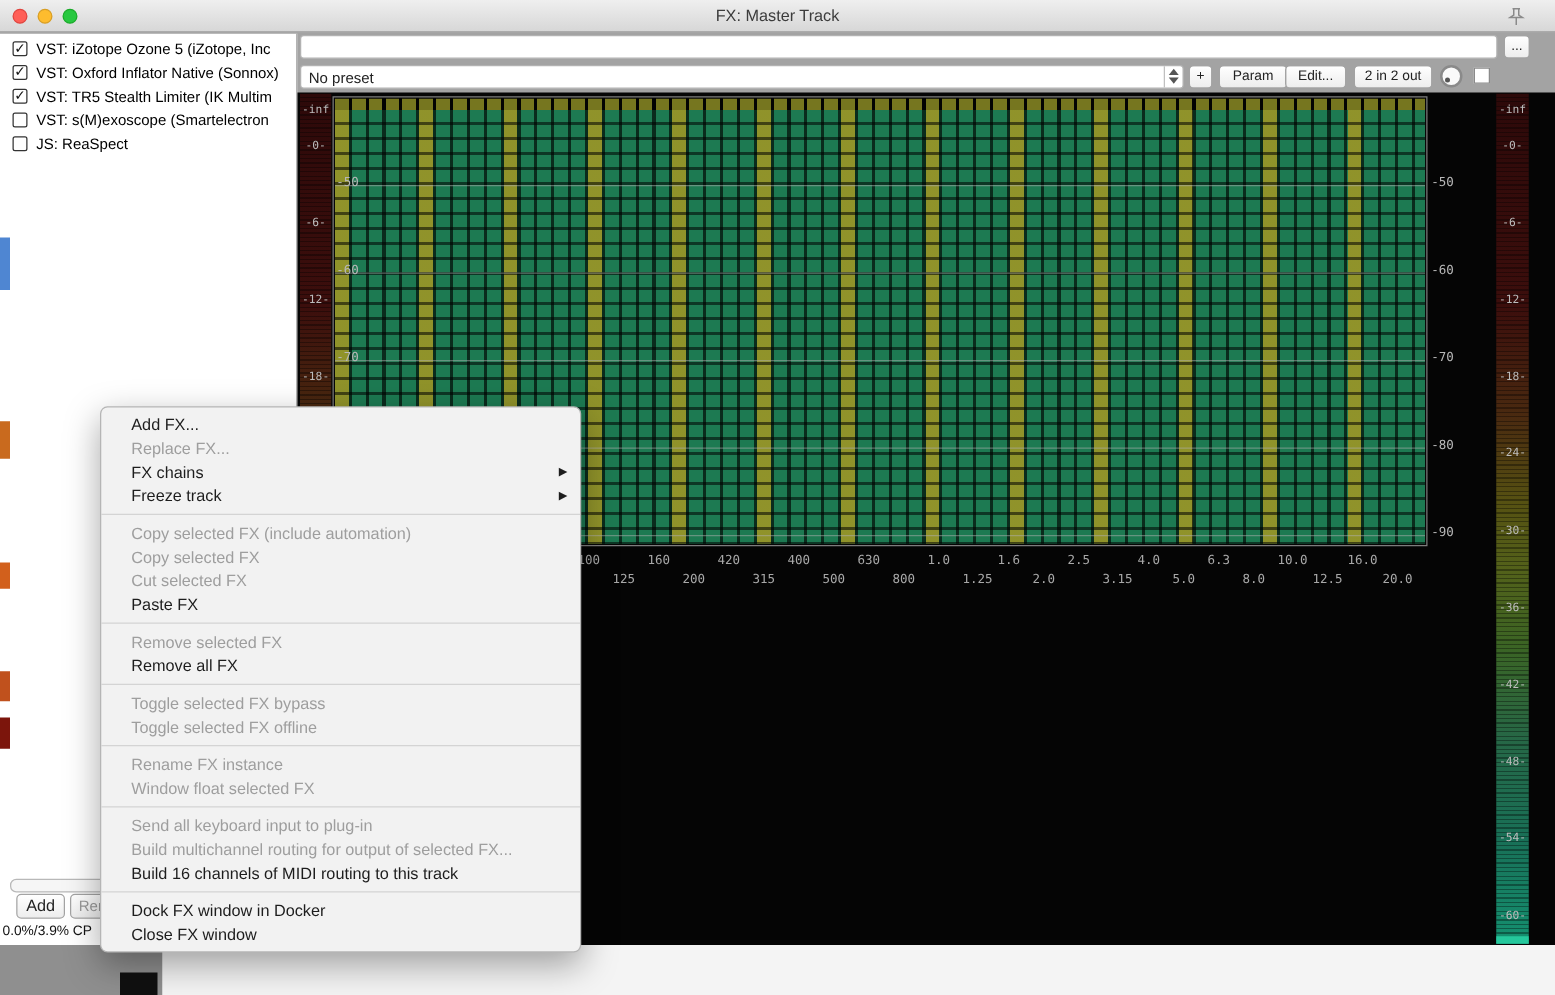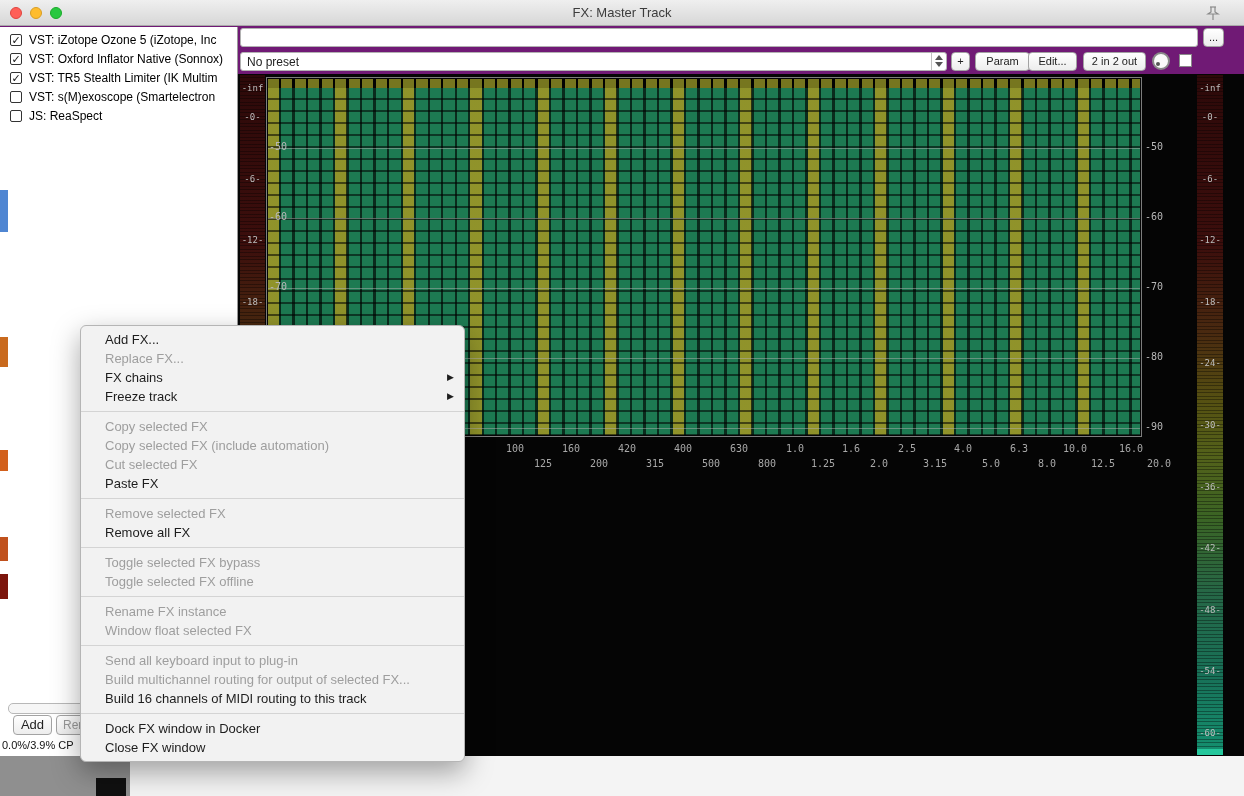--- a/index.html
+++ b/index.html
@@ -10,21 +10,21 @@
     position: relative;
   }
 
   
   .strip-left  { position:absolute; left:0; top:756px; width:130px; height:40px; background:#8f8f8f; }
   .strip-right { position:absolute; left:130px; top:756px; width:1114px; height:40px; background:#f4f4f4; }
   .dock-box    { position:absolute; left:96px; top:778px; width:30px; height:18px; background:#101010; }
   .frag { position:absolute; left:0; width:8px; z-index:10; }
 
   
-  .fx-window { position:absolute; left:0; top:0; width:1244px; height:756px; background:#701a75; }
+  .fx-window { position:absolute; left:0; top:0; width:1244px; height:756px; background:#a3a3a3; }
 
   .titlebar {
     position:absolute; left:0; top:0; width:1244px; height:26px;
     background:linear-gradient(#efefef,#d7d7d7);
     border-bottom:1px solid #a9a9a9;
   }
   .traffic { position:absolute; left:10px; top:7px; display:flex; gap:8px; }
   .tl { width:12px; height:12px; border-radius:50%; display:inline-block; }
   .tl.red    { background:#ff5f57; border:1px solid #e0443e; }
   .tl.yellow { background:#febc2e; border:1px solid #d89e24; }
@@ -103,22 +103,22 @@
   .bars { position:absolute; left:1px; right:1px; top:10px; bottom:1px;
     background:
       repeating-linear-gradient(to bottom, transparent 0 9.5px, rgba(0,0,0,0.55) 9.5px 12px),
       repeating-linear-gradient(to right, transparent 0 11px, rgba(2,10,6,0.7) 11px 13.5px),
       repeating-linear-gradient(to right, rgba(150,148,40,0.95) 0 11px, transparent 11px 67.5px),
       var(--spectrum-green);
   }
   .gridline { position:absolute; left:1px; right:1px; height:1px; background:rgba(175,175,175,0.5); z-index:2; }
 
   .dbl span { position:absolute; font-family:"DejaVu Sans Mono", monospace; font-size:10px; color:#b8b8b8; z-index:4; }
-  .freq-label { position:absolute; width:34px; text-align:center;
-    font-family:"DejaVu Sans Mono", monospace; font-size:10px; color:#a8a8a8;margin-left:36px; }
+  .freq-label { position:absolute; width:34px; text-align:left;
+    font-family:"DejaVu Sans Mono", monospace; font-size:10px; color:#a8a8a8; }
 
   
   .menu {
     position:absolute; left:80px; top:325px; width:385px; z-index:60;
     background:#f2f2f2; border:1px solid #b5b5b5; border-radius:6px;
     box-shadow:0 10px 28px rgba(0,0,0,0.35); padding:4px 0;
     font-size:13px;
   }
   .menu-item { height:19px; line-height:19px; padding:0 24px; color:#1d1d1d; position:relative; white-space:nowrap; }
   .menu-item.disabled { color:#9e9e9e; }
@@ -274,22 +274,22 @@
   </div>
 
 </div>
 
 <div class="menu">
     <div class="menu-item"><span>Add FX...</span></div>
     <div class="menu-item disabled"><span>Replace FX...</span></div>
     <div class="menu-item"><span>FX chains</span><span class="submenu-arrow">▶</span></div>
     <div class="menu-item"><span>Freeze track</span><span class="submenu-arrow">▶</span></div>
     <div class="menu-sep"></div>
+    <div class="menu-item disabled"><span>Copy selected FX (include automation)</span></div>
     <div class="menu-item disabled"><span>Copy selected FX</span></div>
-    <div class="menu-item disabled"><span>Copy selected FX (include automation)</span></div>
     <div class="menu-item disabled"><span>Cut selected FX</span></div>
     <div class="menu-item"><span>Paste FX</span></div>
     <div class="menu-sep"></div>
     <div class="menu-item disabled"><span>Remove selected FX</span></div>
     <div class="menu-item"><span>Remove all FX</span></div>
     <div class="menu-sep"></div>
     <div class="menu-item disabled"><span>Toggle selected FX bypass</span></div>
     <div class="menu-item disabled"><span>Toggle selected FX offline</span></div>
     <div class="menu-sep"></div>
     <div class="menu-item disabled"><span>Rename FX instance</span></div>

